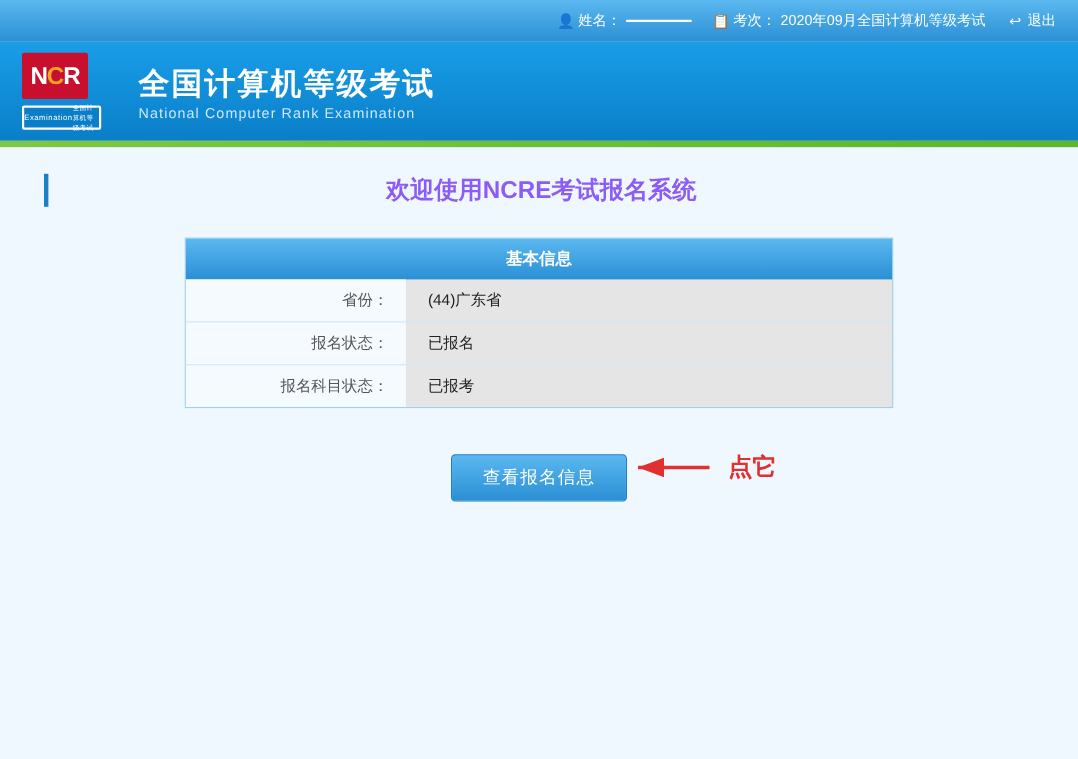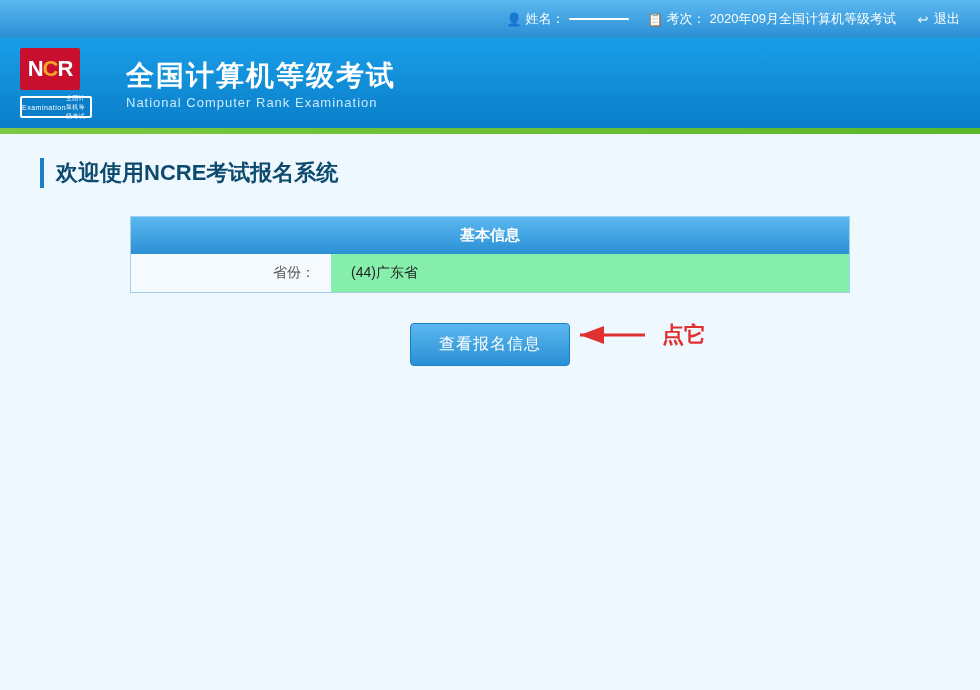--- a/index.html
+++ b/index.html
@@ -113,34 +113,35 @@
 
     
     .main {
       background: #f0f8ff;
       padding: 24px 40px 20px 40px;
       min-height: 556px;
     }
 
     .page-title {
       font-size: 22px;
-      color: #0c4a6e;
+      color: #8b5cf6;
       font-weight: bold;
       margin-bottom: 28px;
-      padding-left: 12px;
+      padding-left: 0;
       border-left: 4px solid #1a7fc4;
+      text-align: center;
     }
 
     
     .info-table {
-      width: 720px;
-      margin: 0 auto 30px auto;
+      width: 644px;
+      margin: 0 auto 42px auto;
       border: 1px solid #a0d0f0;
       border-collapse: collapse;
-      background: #86efac;
+      background: #e5e5e5;
     }
     .info-table-header {
       background: linear-gradient(to bottom, #5bb8f0, #2a8fd4);
       color: #fff;
       text-align: center;
       padding: 9px 0;
       font-size: 15px;
       font-weight: bold;
     }
     .info-table table {
@@ -252,20 +253,28 @@
 <div class="main">
   <div class="page-title">欢迎使用NCRE考试报名系统</div>
 
   <div class="info-table">
     <div class="info-table-header">基本信息</div>
     <table>
       <tbody id="info-tbody">
           <tr>
             <td>省份：</td>
             <td>(44)广东省</td>
+          </tr>
+          <tr>
+            <td>报名状态：</td>
+            <td>已报名</td>
+          </tr>
+          <tr>
+            <td>报名科目状态：</td>
+            <td>已报考</td>
           </tr>
         </tbody>
     </table>
   </div>
 
   <div class="button-area">
     <button class="btn-view">查看报名信息</button>
     <div class="arrow-annotation">
       <svg class="arrow-svg" viewBox="0 0 80 40">
         <defs>

